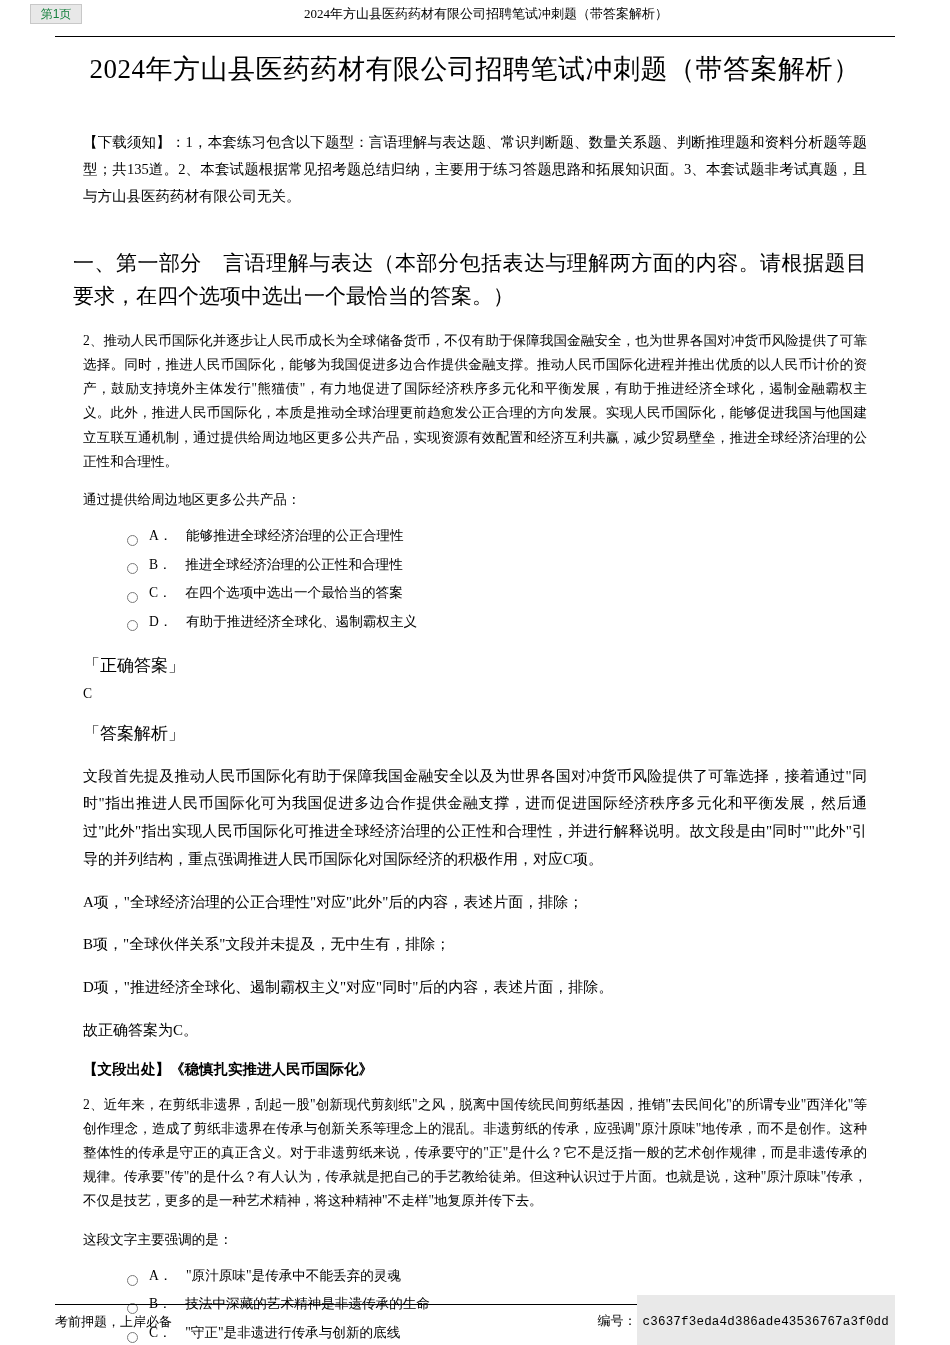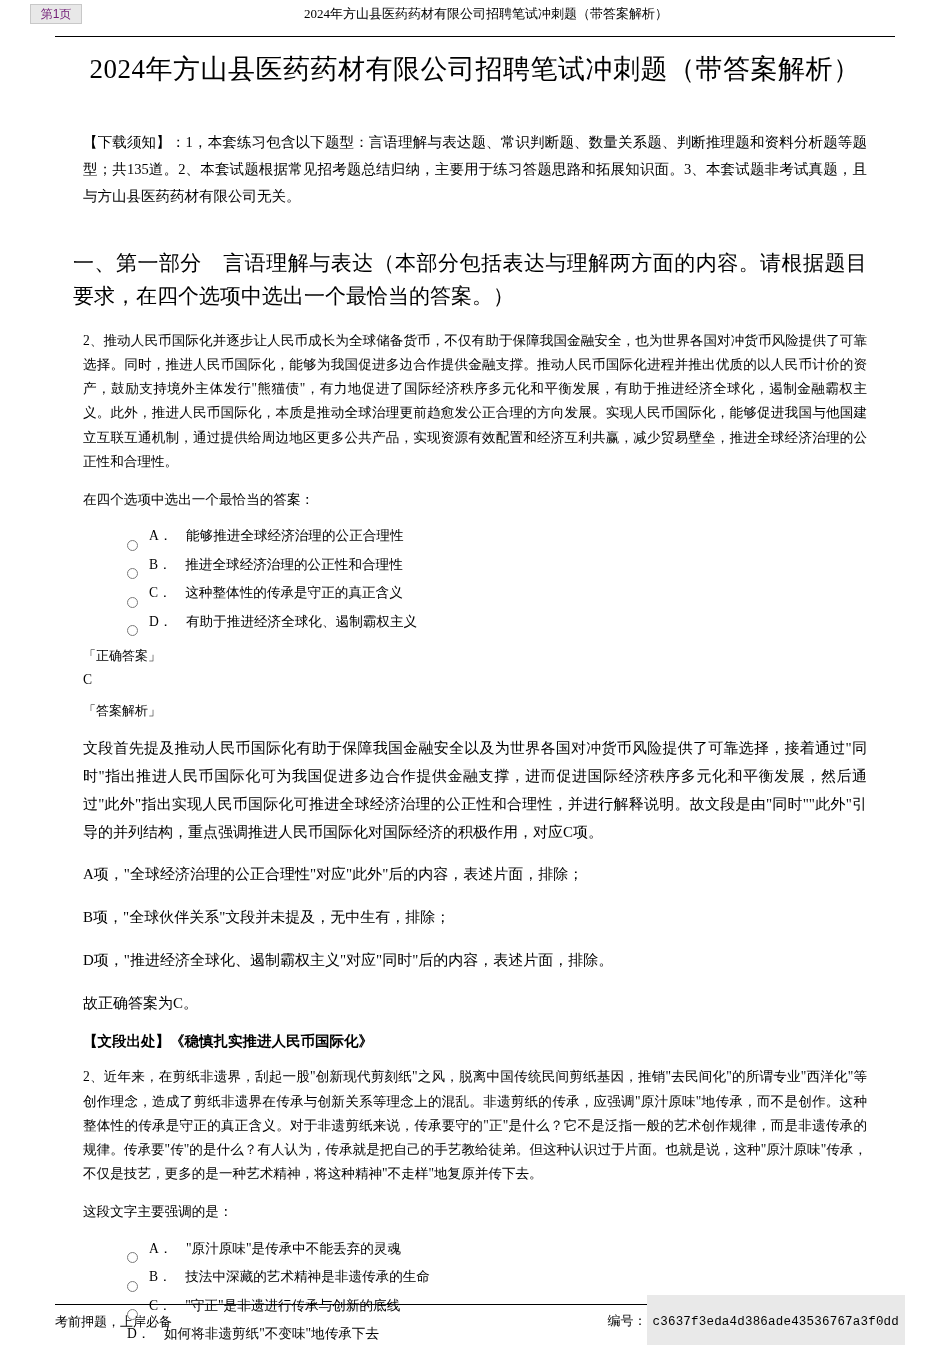--- a/index.html
+++ b/index.html
@@ -32,21 +32,21 @@
     align-items: center;
   }
   .page-tab {
     width: 52px;
     height: 20px;
     margin-left: 30px;
     background: #e8e8e8;
     border: 1px solid #c8c8c8;
     font-size: 12px;
     font-family: "Liberation Sans", sans-serif;
-    color: #701a75;
+    color: #15803d;
     display: flex;
     align-items: center;
     justify-content: center;
     box-sizing: border-box;
   }
   .header-title {
     flex: 1;
     text-align: center;
     font-size: 13px;
     color: #000;
@@ -64,21 +64,21 @@
     position: absolute;
     left: 55px;
     right: 55px;
     bottom: 40px;
     border-top: 1.5px solid #000;
   }
   
   .footer {
     position: absolute;
     left: 55px;
-    right: 45px;
+    right: 55px;
     bottom: 10px;
     height: 26px;
     display: flex;
     align-items: center;
     justify-content: space-between;
     font-size: 13px;
     color: #000;
   }
   .footer-right {
     display: flex;
@@ -129,41 +129,41 @@
     line-height: 1.78;
     text-align: justify;
     margin: 14px 0 0 0;
   }
   .options {
     margin-top: 10px;
     padding-left: 44px;
   }
   .opt {
     display: flex;
-    align-items: flex-end;
+    align-items: center;
     font-size: 13.6px;
     line-height: 2.1;
   }
   .radio {
     width: 9px;
     height: 9px;
     border: 1px solid #7a7a7a;
     border-radius: 50%;
     margin-top: 8px;
     margin-right: 11px;
     flex: 0 0 auto;
     background: #fff;
   }
   .opt-label {
     white-space: pre;
   }
   .ans-head {
-    font-size: 13px;
+    font-size: 17px;
     line-height: 1.9;
-    margin-top: 8px;
+    margin-top: 14px;
   }
   .ans-val {
     font-size: 13.6px;
     line-height: 1.6;
     margin: 0;
   }
   .big {
     font-size: 15px;
     line-height: 1.85;
     text-align: justify;
@@ -188,33 +188,33 @@
   <div class="content">
 
     <h1 class="doc-title">2024年方山县医药药材有限公司招聘笔试冲刺题（带答案解析）</h1>
 
     <div class="notice">【下载须知】：1，本套练习包含以下题型：言语理解与表达题、常识判断题、数量关系题、判断推理题和资料分析题等题型；共135道。2、本套试题根据常见招考题总结归纳，主要用于练习答题思路和拓展知识面。3、本套试题非考试真题，且与方山县医药药材有限公司无关。</div>
 
     <div class="section-title">一、第一部分　言语理解与表达（本部分包括表达与理解两方面的内容。请根据题目要求，在四个选项中选出一个最恰当的答案。）</div>
 
     <div class="qbody">
       <p class="para">2、推动人民币国际化并逐步让人民币成长为全球储备货币，不仅有助于保障我国金融安全，也为世界各国对冲货币风险提供了可靠选择。同时，推进人民币国际化，能够为我国促进多边合作提供金融支撑。推动人民币国际化进程并推出优质的以人民币计价的资产，鼓励支持境外主体发行"熊猫债"，有力地促进了国际经济秩序多元化和平衡发展，有助于推进经济全球化，遏制金融霸权主义。此外，推进人民币国际化，本质是推动全球治理更前趋愈发公正合理的方向发展。实现人民币国际化，能够促进我国与他国建立互联互通机制，通过提供给周边地区更多公共产品，实现资源有效配置和经济互利共赢，减少贸易壁垒，推进全球经济治理的公正性和合理性。</p>
-      <p class="para">在四个选项中选出一个最恰当的答案：</p>
+      <p class="para">通过提供给周边地区更多公共产品：</p>
       <div class="options">
         <div class="opt">
           <span class="radio"></span>
           <span class="opt-label">A．　能够推进全球经济治理的公正合理性</span>
         </div>
         <div class="opt">
           <span class="radio"></span>
           <span class="opt-label">B．　推进全球经济治理的公正性和合理性</span>
         </div>
         <div class="opt">
           <span class="radio"></span>
-          <span class="opt-label">C．　这种整体性的传承是守正的真正含义</span>
+          <span class="opt-label">C．　在四个选项中选出一个最恰当的答案</span>
         </div>
         <div class="opt">
           <span class="radio"></span>
           <span class="opt-label">D．　有助于推进经济全球化、遏制霸权主义</span>
         </div>
       </div>
       <div class="ans-head">「正确答案」</div>
       <p class="ans-val">C</p>
       <div class="ans-head">「答案解析」</div>
       <p class="big">文段首先提及推动人民币国际化有助于保障我国金融安全以及为世界各国对冲货币风险提供了可靠选择，接着通过"同时"指出推进人民币国际化可为我国促进多边合作提供金融支撑，进而促进国际经济秩序多元化和平衡发展，然后通过"此外"指出实现人民币国际化可推进全球经济治理的公正性和合理性，并进行解释说明。故文段是由"同时""此外"引导的并列结构，重点强调推进人民币国际化对国际经济的积极作用，对应C项。</p>

